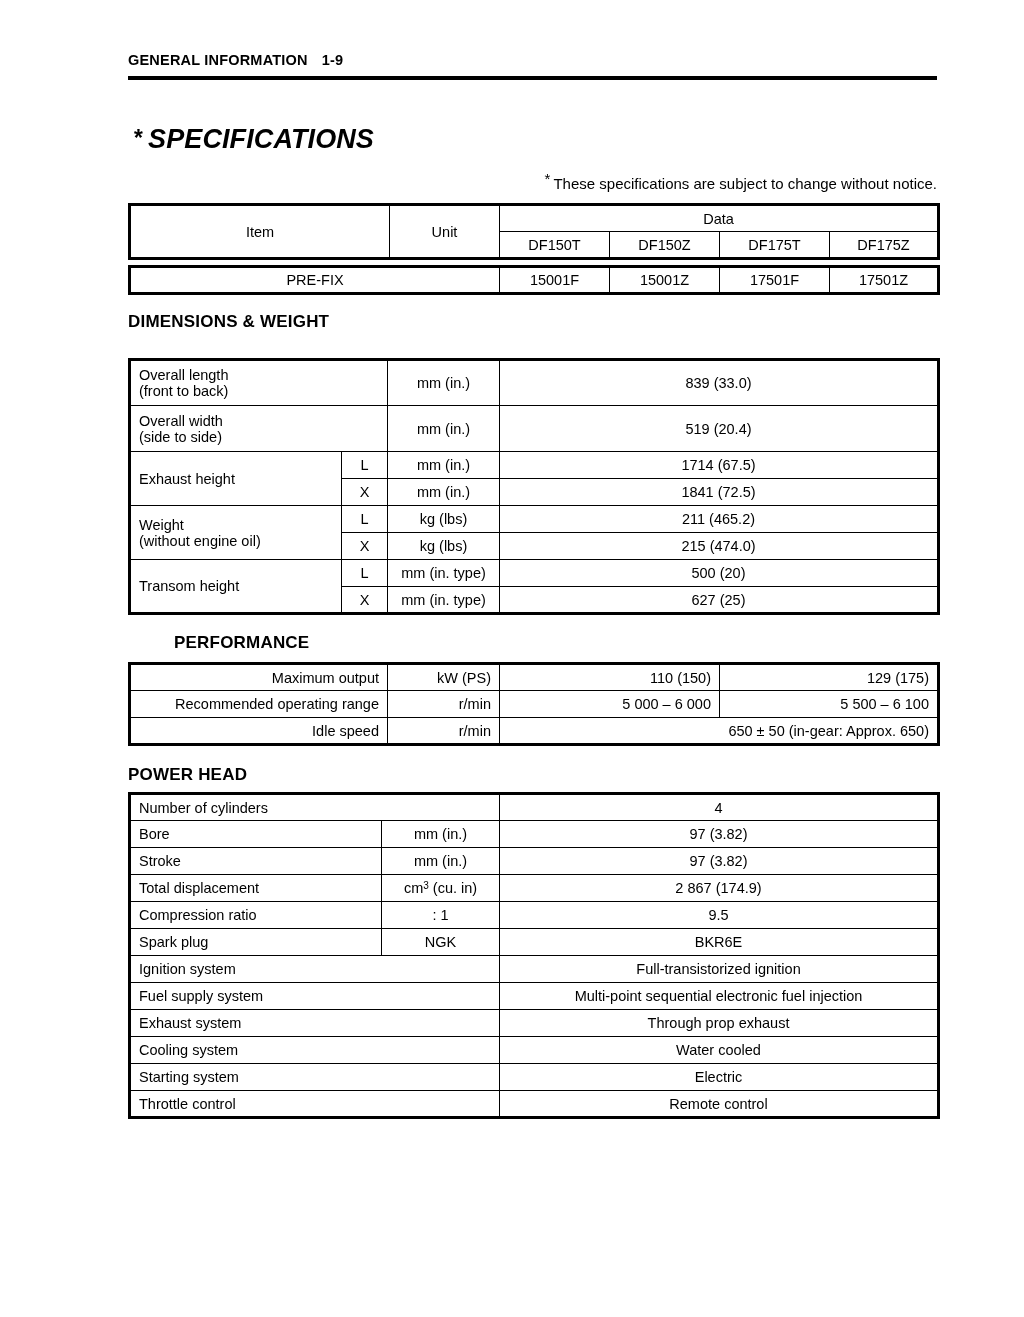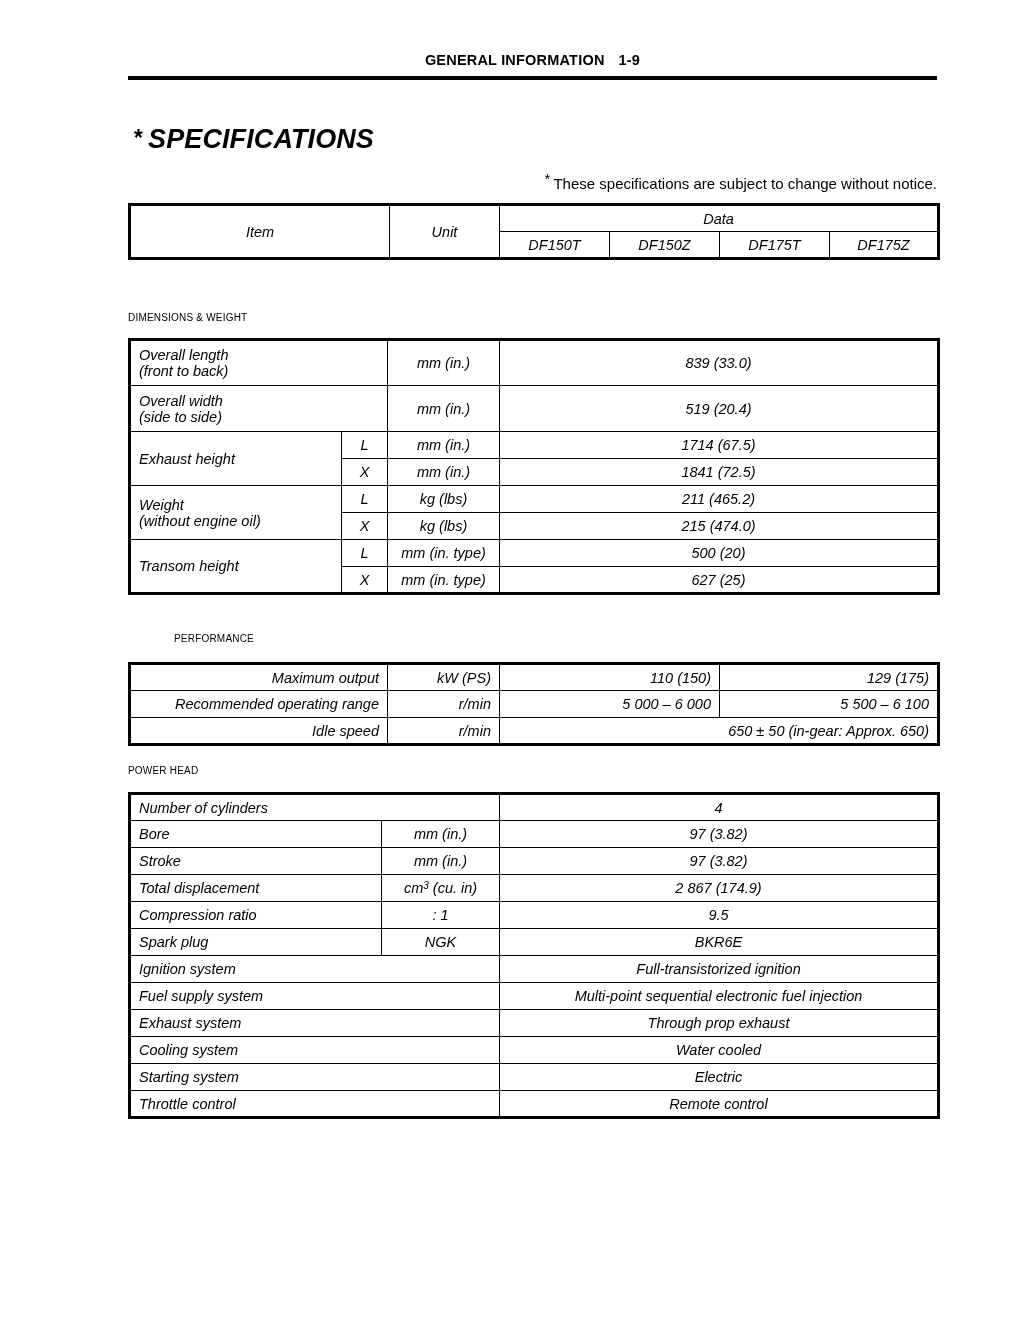--- a/index.html
+++ b/index.html
@@ -13,21 +13,21 @@
     position: relative;
     overflow: hidden;
   }
 
   .page { position: relative; width: 1024px; height: 1317px; }
 
   
   .page-header {
     position: absolute;
     left: 128px; top: 52px; width: 809px;
-    text-align: center;
+    text-align: left;
     font-size: 14.5px;
     font-weight: bold;
     letter-spacing: 0.2px;
   }
   .page-header .hdr-title { margin-right: 14px; }
   .header-rule {
     position: absolute;
     left: 128px; top: 76px; width: 809px; height: 4px;
     background: #000;
   }
@@ -59,21 +59,20 @@
 
   
   .tbl {
     position: absolute;
     left: 128px;
     width: 809px;
     border-collapse: collapse;
     table-layout: fixed;
     font-size: 14.5px;
     background: #15803d;
-    font-style: italic;
   }
   .tbl td, .tbl th {
     border: 1px solid #000;
     padding: 4px 8px;
     font-weight: normal;
     vertical-align: middle;
     background: #fff;
   }
   .tbl.outer { border: 3px solid #000; }
 
@@ -88,30 +87,30 @@
   #spec-header-table .itemcell { height: 54px; }
 
   
   #prefix-table { top: 265px; }
   #prefix-table td { height: 24px; }
 
   
   .group-caption {
     position: absolute;
     left: 128px;
-    font-size: 10px;
-    font-weight: normal;
+    font-size: 17px;
+    font-weight: bold;
     letter-spacing: 0.2px;
   }
   #caption-dimensions { top: 312px; }
   #caption-performance { top: 633px; margin-left: 46px; }
   #caption-powerhead { top: 765px; }
 
   
-  #dimensions-table { top: 338px; }
+  #dimensions-table { top: 358px; }
   #dimensions-table td { height: 27px; }
   #dimensions-table td.two-line { height: 46px; }
 
   
   #performance-table { top: 662px; }
   #performance-table td { height: 27px; text-align: right; }
 
   
   #powerhead-table { top: 792px; }
   #powerhead-table td { height: 27px; }
@@ -153,20 +152,38 @@
       </tr>
       <tr>
         <td class="c b">DF150T</td>
         <td class="c b">DF150Z</td>
         <td class="c b">DF175T</td>
         <td class="c b">DF175Z</td>
       </tr>
     </tbody>
   </table>
 
+  <table class="tbl outer" id="prefix-table">
+    <colgroup>
+      <col style="width:370px">
+        <col style="width:110px">
+        <col style="width:110px">
+      <col style="width:110px">
+        <col style="width:109px">
+    </colgroup>
+    <tbody>
+      <tr>
+        <td class="c b">PRE-FIX</td>
+        <td class="c b">15001F</td>
+        <td class="c b">15001Z</td>
+        <td class="c b">17501F</td>
+        <td class="c b">17501Z</td>
+      </tr>
+    </tbody>
+  </table>
 
   <div class="group-caption" id="caption-dimensions">DIMENSIONS &amp; WEIGHT</div>
 
   <table class="tbl outer" id="dimensions-table">
     <colgroup>
       <col style="width:212px">
         <col style="width:46px">
         <col style="width:112px">
         <col style="width:439px">
     </colgroup>

